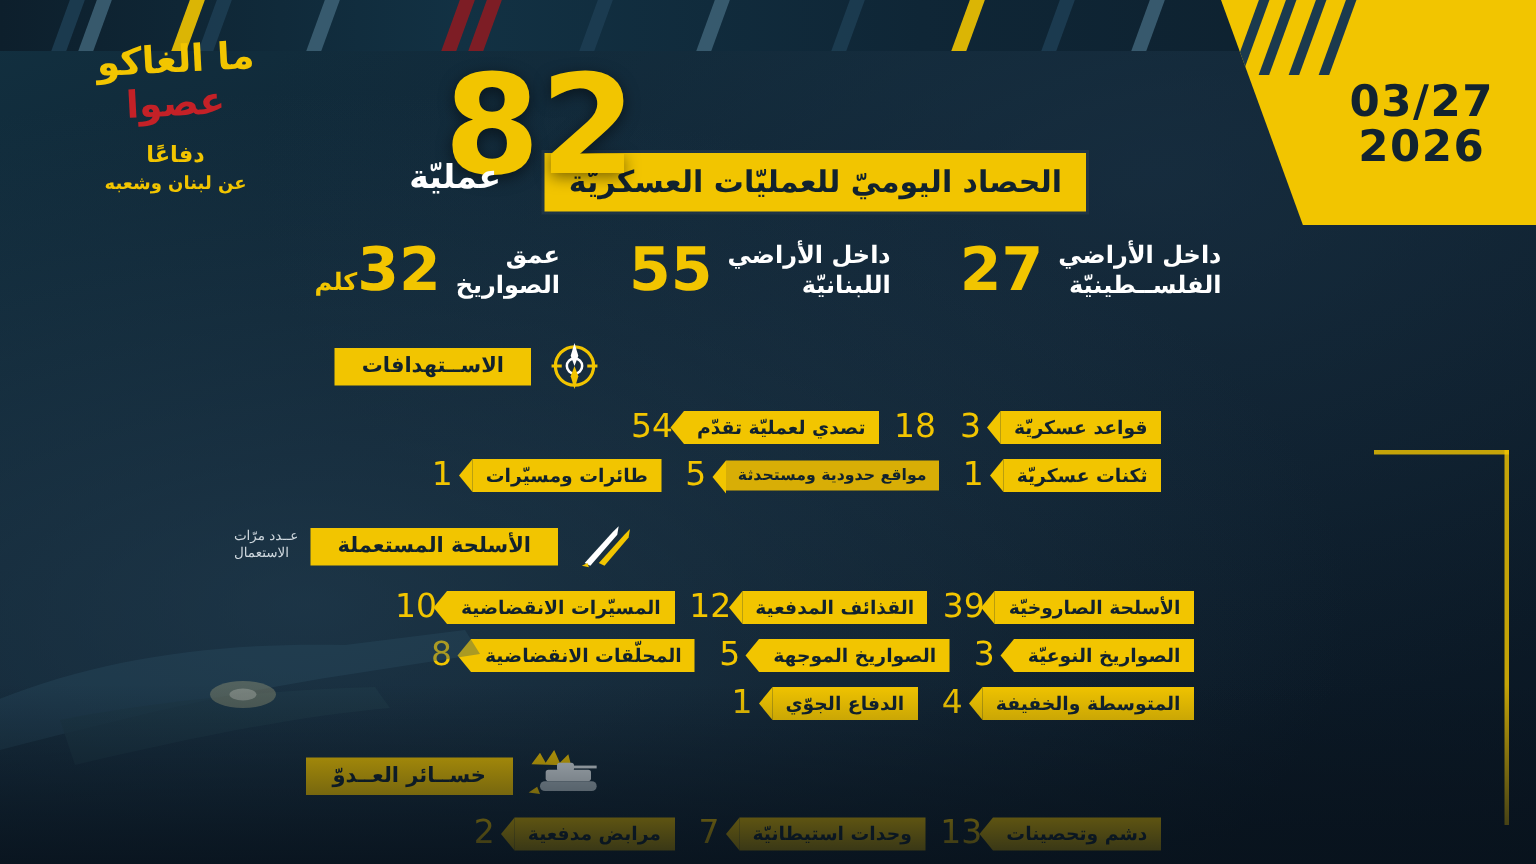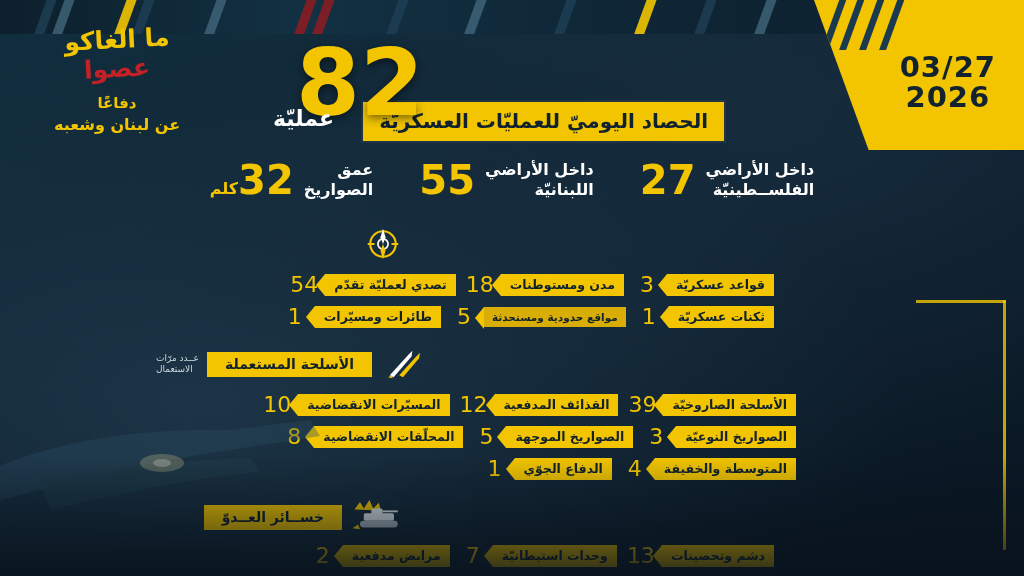--- a/index.html
+++ b/index.html
@@ -186,21 +186,21 @@
   </div>
   <div class="date-box">
     <div>03/27</div>
     <div>2026</div>
   </div>
 
   <div class="logo">
     <div class="ar-big">ما الغاكو</div>
     <div class="ar-big ar-red">عصوا</div>
     <div class="ar-sub">دفاعًا</div>
-    <div class="ar-sub" style="font-size:16px;margin-top:2px">عن لبنان وشعبه</div>
+    <div class="ar-sub" style="font-size:12px;margin-top:2px">عن لبنان وشعبه</div>
   </div>
 
   <div class="headline-wrap">
     <div class="title-band">الحصاد اليوميّ للعمليّات العسكريّة</div>
     <div class="bignum">82</div>
     <div class="bignum-label">عمليّة</div>
   </div>
 
   <div class="summary">
     <div class="sum-item">
@@ -231,30 +231,30 @@
   </div>
 
   <div class="section-head" style="top:232px; right:620px;">
     <svg class="badge-ico" viewBox="0 0 48 40">
       <circle cx="24" cy="20" r="15" fill="none" stroke="#f2c500" stroke-width="2.5"></circle>
       <circle cx="24" cy="20" r="6" fill="none" stroke="#ffffff" stroke-width="2"></circle>
       <path d="M24 2 L27 12 L24 20 L21 12 Z" fill="#ffffff"></path>
       <path d="M24 38 L21 28 L24 20 L27 28 Z" fill="#f2c500"></path>
       <path d="M6 20 h8 M34 20 h8" stroke="#f2c500" stroke-width="2.5"></path>
     </svg>
+    <div class="section-title">الاســتهدافات</div>
   </div>
 
   <div class="rows" style="top:272px;">
     <div class="row" style="padding-right:250px">
       <div class="cell">
         <div class="lbl">قواعد عسكريّة</div>
         <div class="num">3</div>
       </div>
       <div class="cell">
-        <div class="lbl">مدن ومستوطنات</div>
         <div class="num">18</div>
       </div>
       <div class="cell">
         <div class="lbl">تصدي لعمليّة تقدّم</div>
         <div class="num">54</div>
       </div>
     </div>
     <div class="row" style="padding-right:250px">
       <div class="cell">
         <div class="lbl">ثكنات عسكريّة</div>

